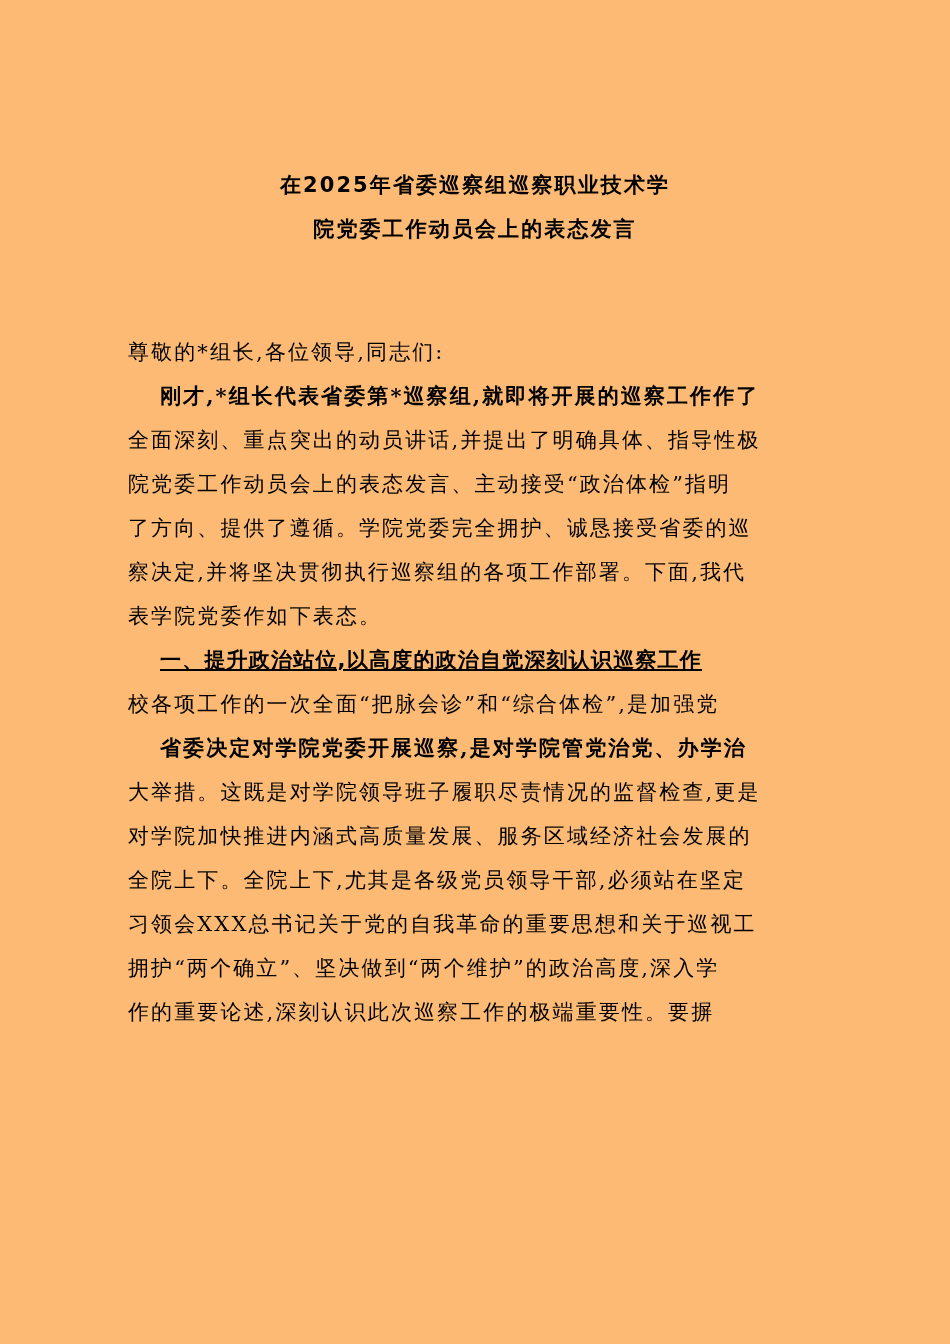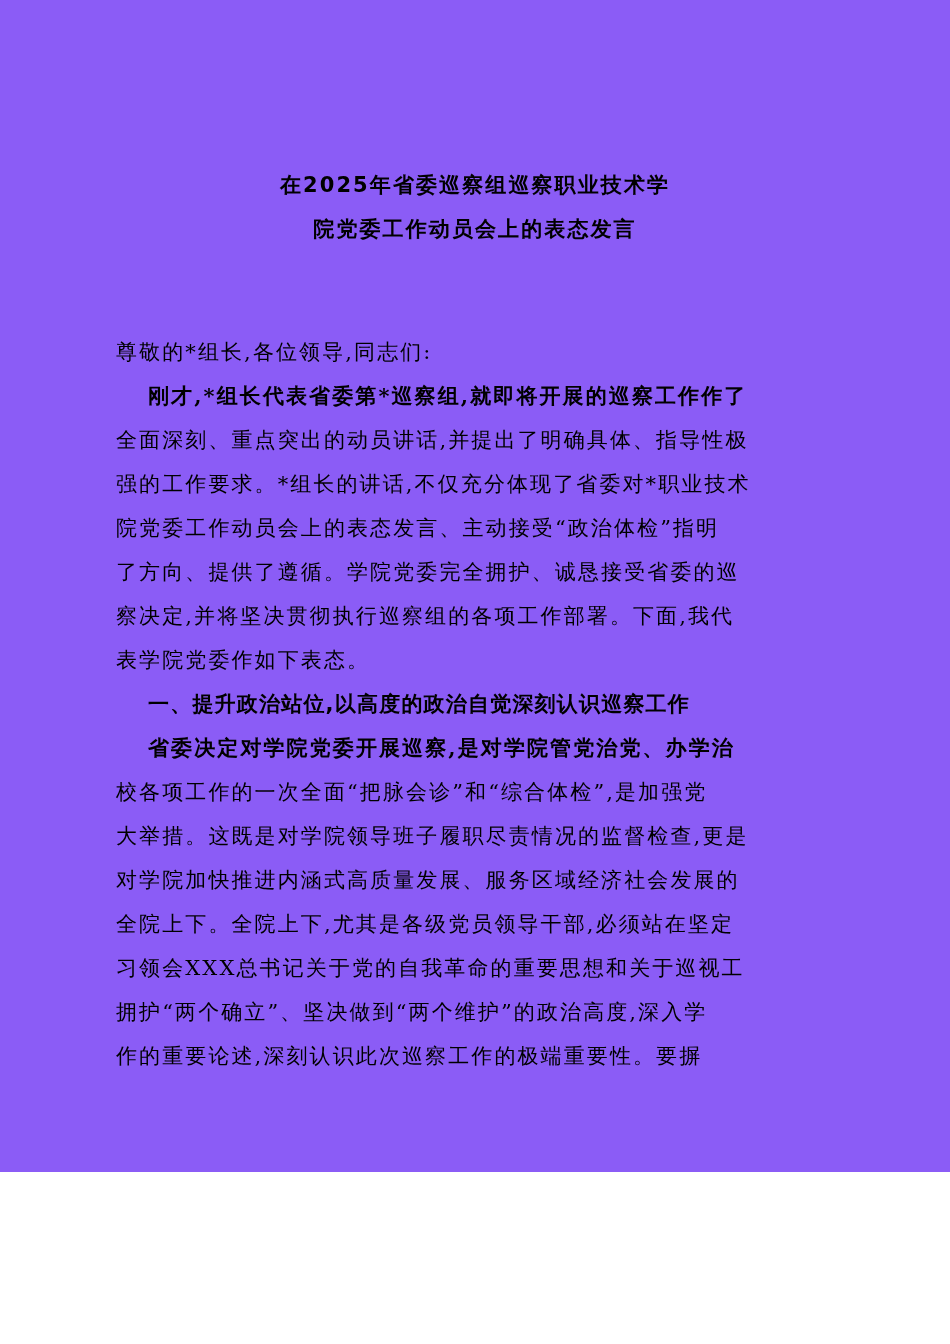--- a/index.html
+++ b/index.html
@@ -13,42 +13,42 @@
       position: relative;
       overflow: hidden;
       font-family: "DejaVu Serif", "Liberation Serif", serif;
       color: #000000;
     }
     .page {
       position: absolute;
       left: 0;
       top: 0;
       width: 950px;
-      height: 1172px;
-      background: #8b5cf6;
+      height: 1344px;
+      background: #fdba74;
     }
     .title {
       position: absolute;
       left: 120px;
       top: 163px;
       width: 710px;
       text-align: center;
       font-family: "DejaVu Sans", "Liberation Sans", sans-serif;
       font-weight: bold;
       font-size: 36px;
       line-height: 52px;
       letter-spacing: 0px;
     }
     .title .line {
       display: block;
       white-space: nowrap;
     }
     .body-text {
       position: absolute;
-      left: 116px;
+      left: 128px;
       top: 330px;
       width: 702px;
     }
     .line {
       display: block;
       white-space: nowrap;
       height: 44px;
       line-height: 44px;
       font-size: 21px;
       letter-spacing: 2.1px;
@@ -56,50 +56,50 @@
     .line.indent {
       padding-left: 32px;
       font-weight: bold;
     }
     .line.heading {
       font-family: "DejaVu Sans", "Liberation Sans", sans-serif;
       font-weight: bold;
       font-size: 21px;
       padding-left: 32px;
       letter-spacing: 1.2px;
+      text-decoration: underline;
     }
   </style>
 </head>
 <body>
 
 <div class="page">
 
   <div class="title">
     <span class="line">在2025年省委巡察组巡察职业技术学</span>
     <span class="line">院党委工作动员会上的表态发言</span>
   </div>
 
   <div class="body-text">
     <span class="line">尊敬的*组长,各位领导,同志们:</span>
 
     <div>
       <span class="line indent">刚才,*组长代表省委第*巡察组,就即将开展的巡察工作作了</span>
       <span class="line">全面深刻、重点突出的动员讲话,并提出了明确具体、指导性极</span>
-      <span class="line">强的工作要求。*组长的讲话,不仅充分体现了省委对*职业技术</span>
       <span class="line">院党委工作动员会上的表态发言、主动接受“政治体检”指明</span>
       <span class="line">了方向、提供了遵循。学院党委完全拥护、诚恳接受省委的巡</span>
       <span class="line">察决定,并将坚决贯彻执行巡察组的各项工作部署。下面,我代</span>
       <span class="line">表学院党委作如下表态。</span>
     </div>
 
     <span class="line heading">一、提升政治站位,以高度的政治自觉深刻认识巡察工作</span>
 
     <div>
+      <span class="line">校各项工作的一次全面“把脉会诊”和“综合体检”,是加强党</span>
       <span class="line indent">省委决定对学院党委开展巡察,是对学院管党治党、办学治</span>
-      <span class="line">校各项工作的一次全面“把脉会诊”和“综合体检”,是加强党</span>
       <span class="line">大举措。这既是对学院领导班子履职尽责情况的监督检查,更是</span>
       <span class="line">对学院加快推进内涵式高质量发展、服务区域经济社会发展的</span>
       <span class="line">全院上下。全院上下,尤其是各级党员领导干部,必须站在坚定</span>
       <span class="line">习领会XXX总书记关于党的自我革命的重要思想和关于巡视工</span>
       <span class="line">拥护“两个确立”、坚决做到“两个维护”的政治高度,深入学</span>
       <span class="line">作的重要论述,深刻认识此次巡察工作的极端重要性。要摒</span>
     </div>
   </div>
 
 </div>

